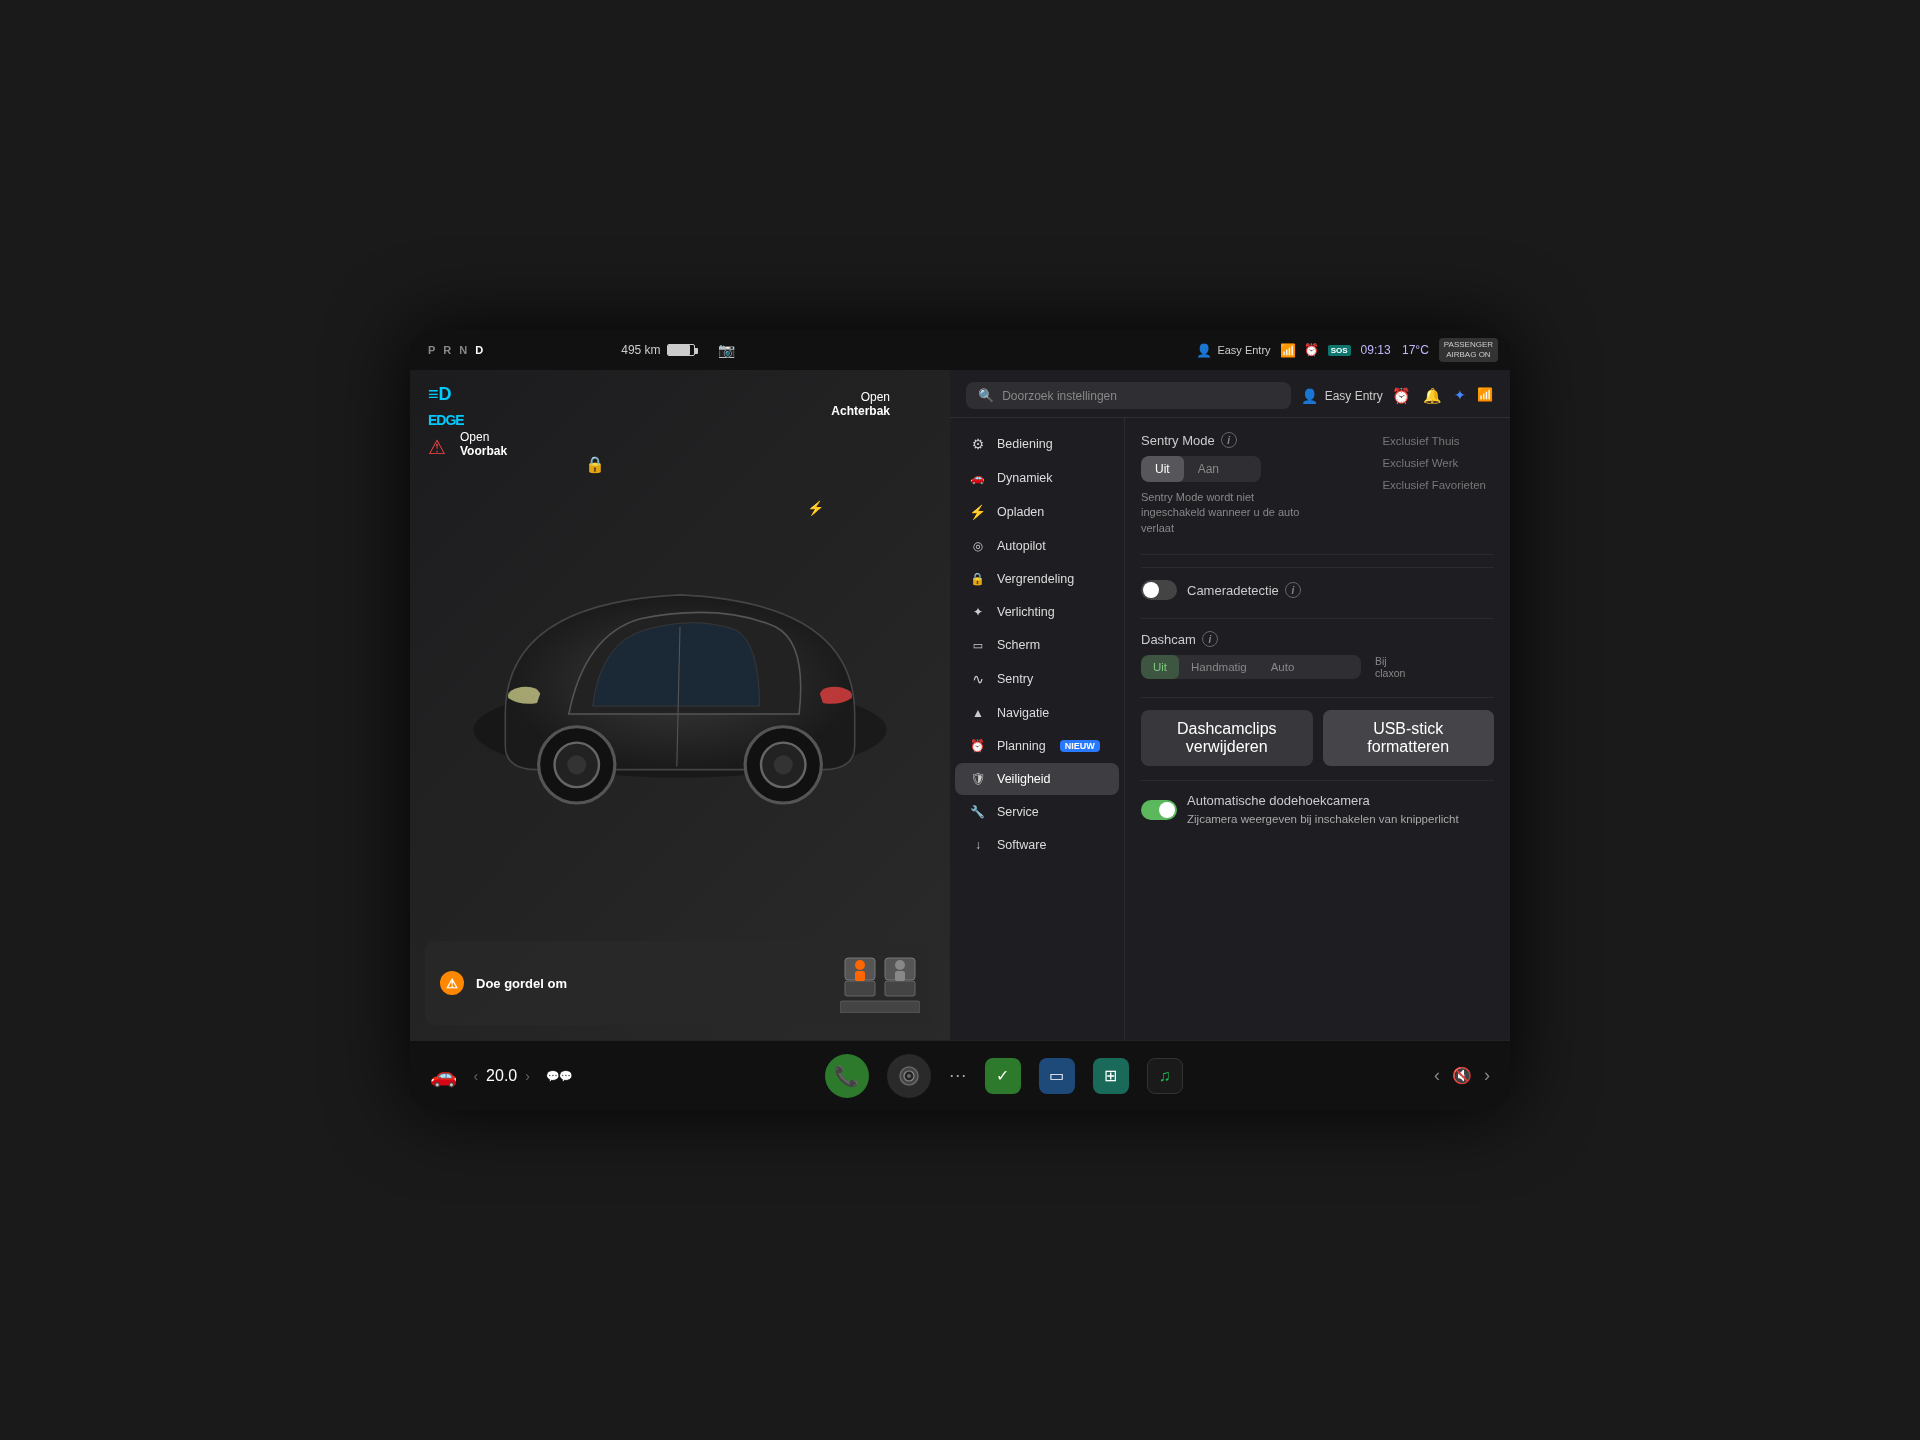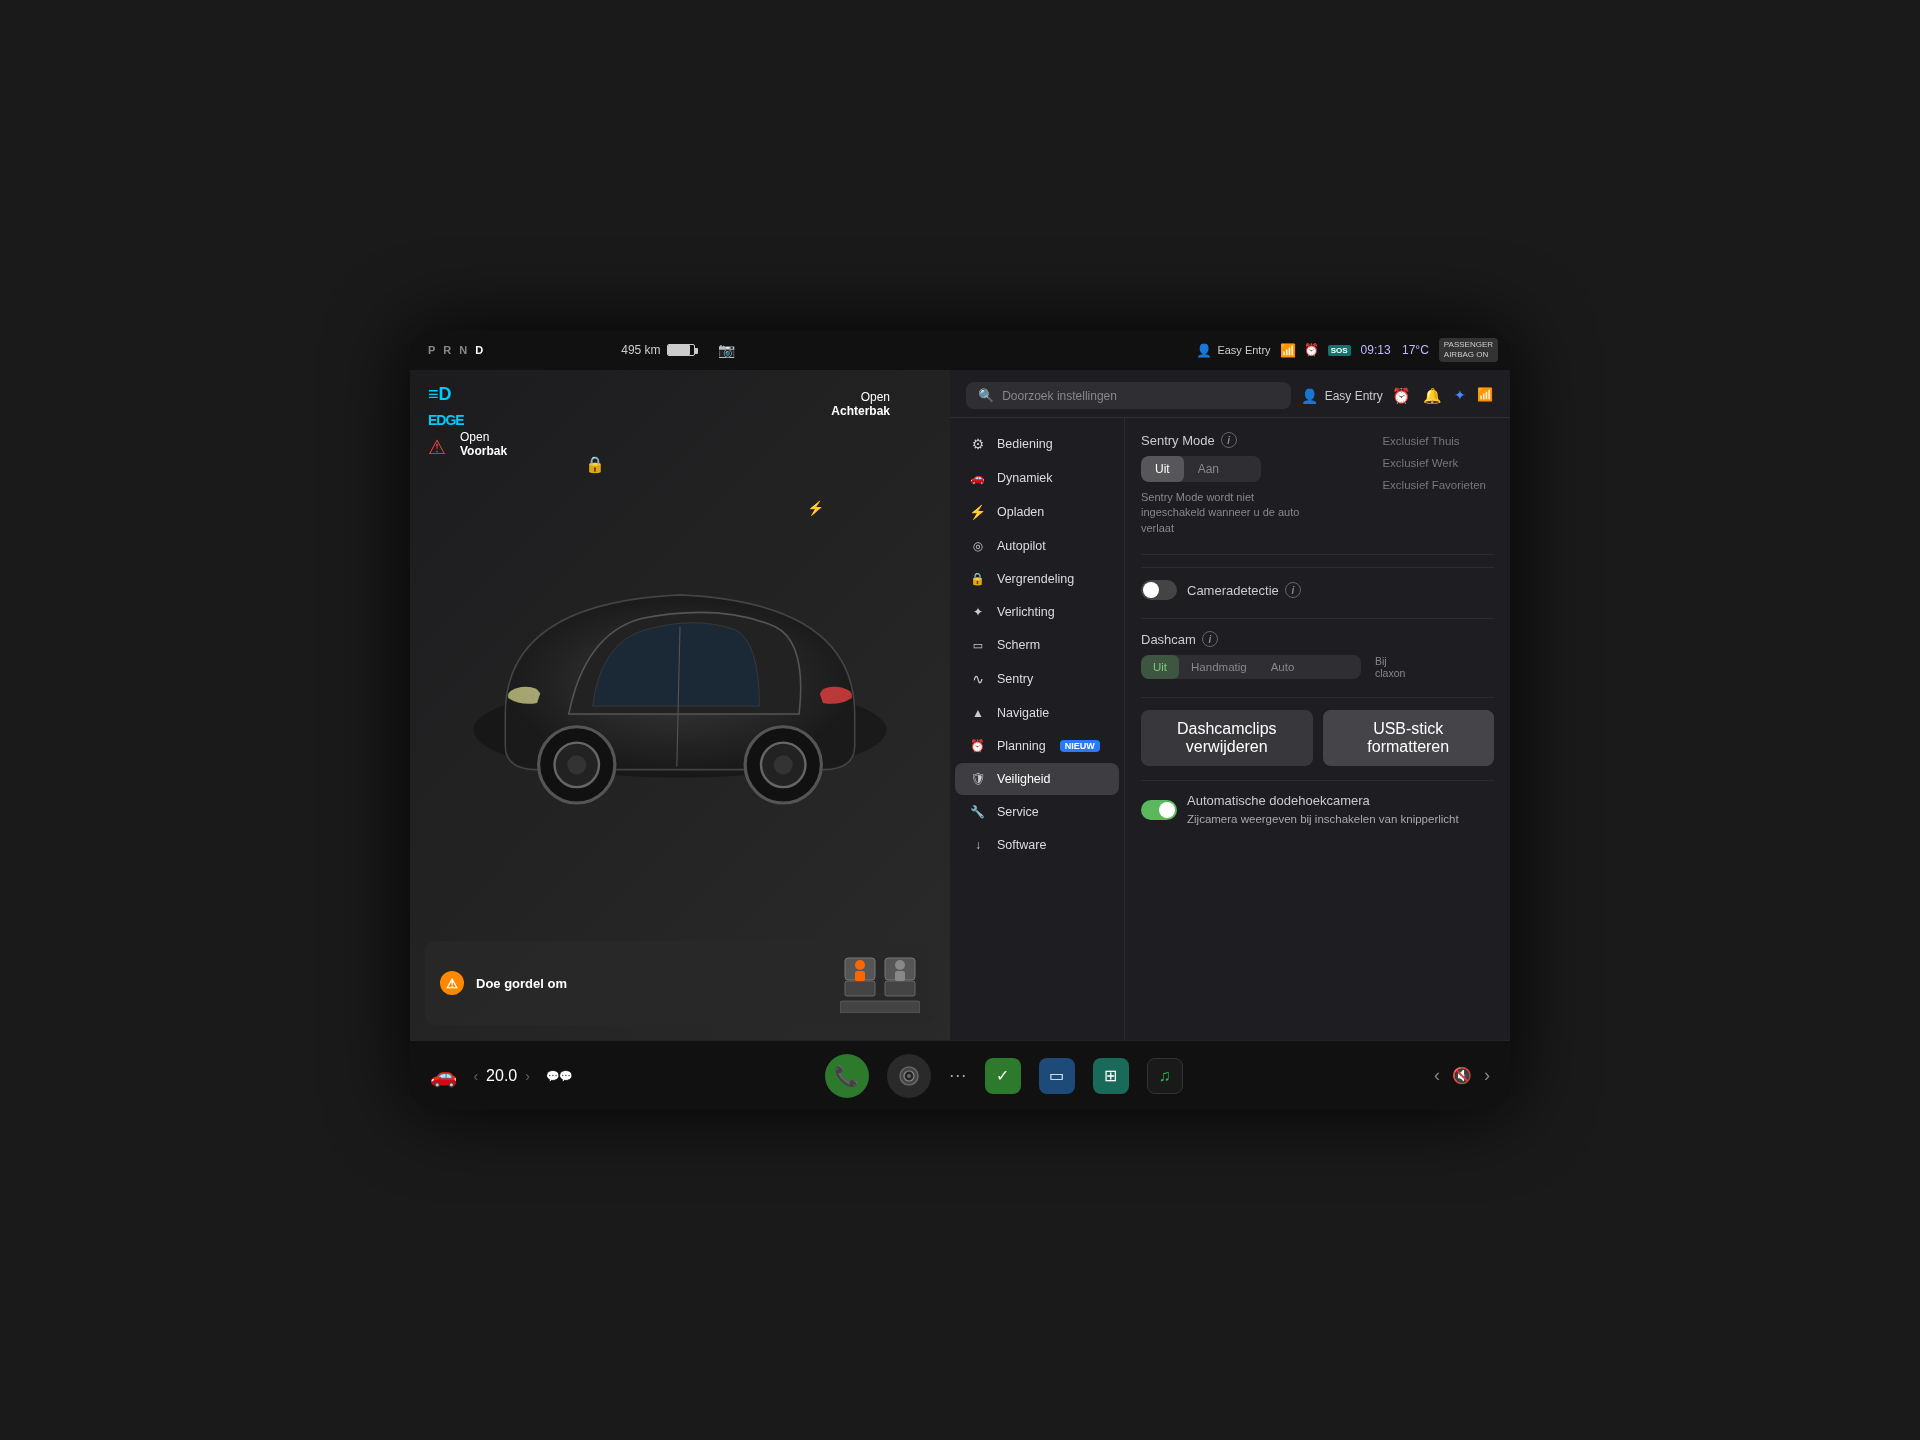--- a/index.html
+++ b/index.html
@@ -119,20 +119,21 @@
       font-weight: 400;
     }
 
     .passenger-badge {
       background: #333;
       border-radius: 4px;
       padding: 2px 5px;
       font-size: 9px;
       color: #ccc;
       line-height: 1.2;
+      text-align: center;
     }
 
     
     .main-content {
       position: absolute;
       top: 40px;
       left: 0;
       right: 0;
       bottom: 70px;
       display: flex;

